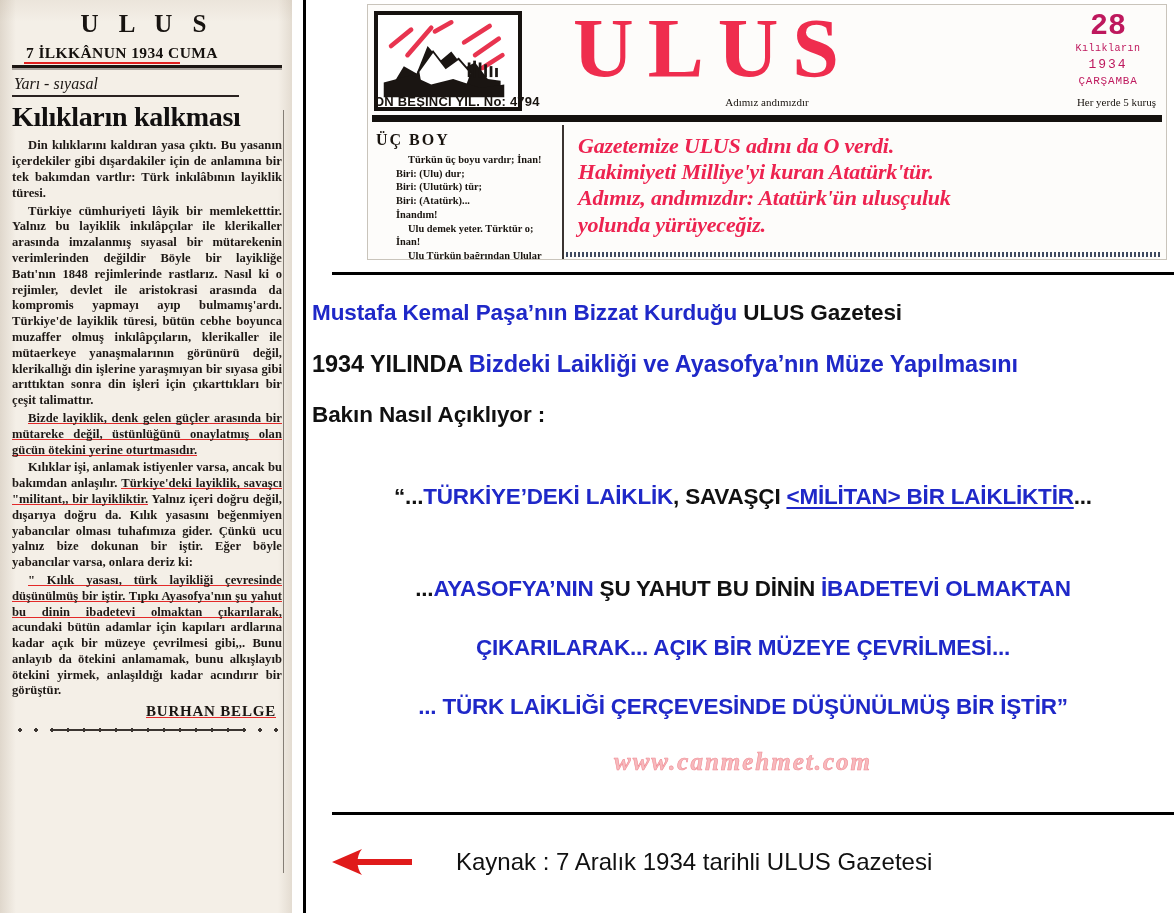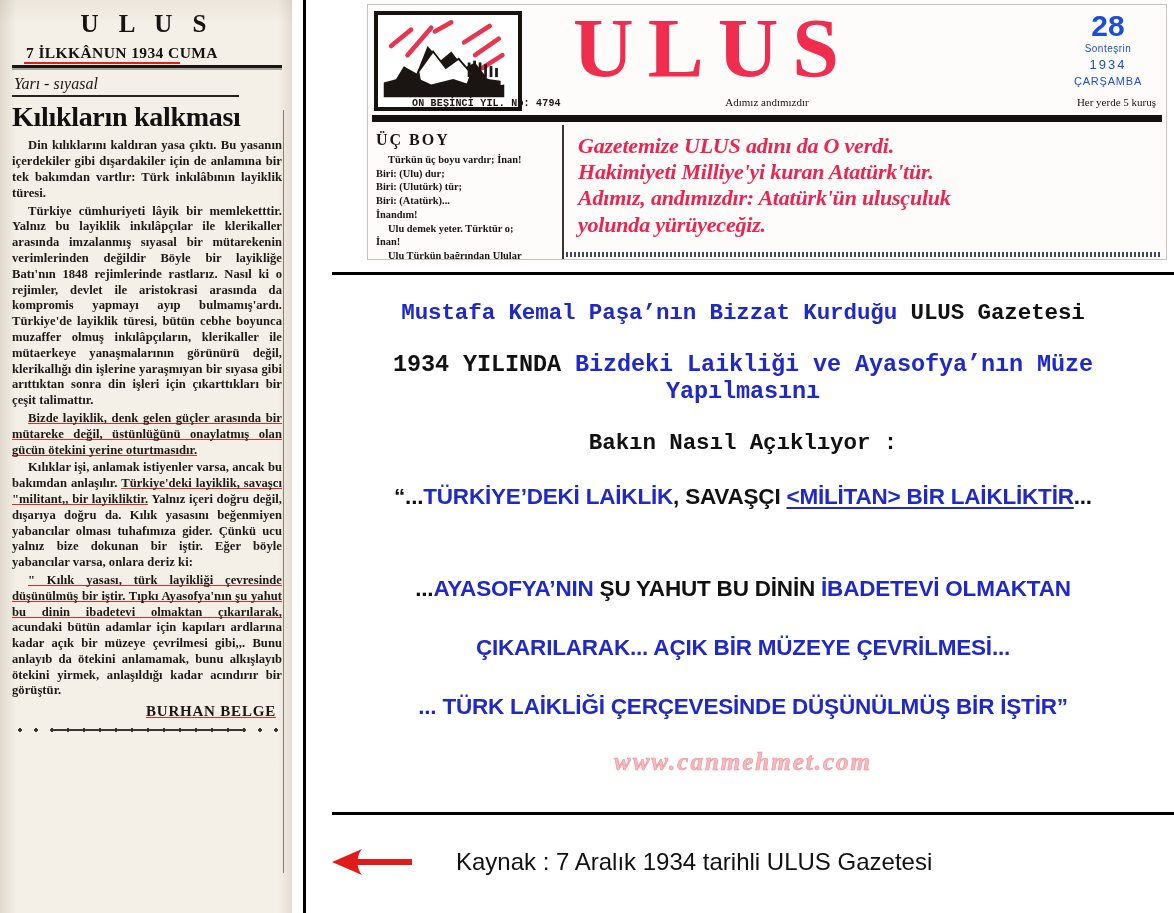--- a/index.html
+++ b/index.html
@@ -205,42 +205,41 @@
     letter-spacing: 14px;
     color: #ef2d4e;
     line-height: 1;
   }
   .mh-datebox {
     position: absolute;
     right: 10px;
     top: 6px;
     width: 96px;
     text-align: center;
-    font-family: Liberation Sans, sans-serif;
-    color: #1d4ed8;
+    font-family: Liberation Mono, monospace;
+    color: #be185d;
   }
   .mh-day {
     font-size: 30px;
     font-weight: 700;
     line-height: 1;
   }
   .mh-month { font-size: 10px; letter-spacing: .5px; margin-top: 2px; }
   .mh-year  { font-size: 13px; letter-spacing: 2px; margin-top: 3px; }
   .mh-dayname { font-size: 11px; letter-spacing: .8px; margin-top: 3px; }
 
   .mh-issue {
     position: absolute;
     left: 6px;
     bottom: 14px;
-    font-family: Liberation Mono, monospace;
-    font-weight: 700;
-    font-size: 10px;
+    font-family: Liberation Sans, sans-serif;
+    font-weight: 700;
+    font-size: 13px;
     color: #19140f;
     letter-spacing: .2px;
-    padding-left: 38px;
   }
   .mh-slogan-c {
     position: absolute;
     left: 50%;
     transform: translateX(-50%);
     bottom: 15px;
     font-family: "Liberation Serif", serif;
     font-size: 11px;
     color: #19140f;
   }
@@ -280,21 +279,21 @@
     font-size: 16px;
     font-weight: 700;
     letter-spacing: 2px;
     margin: 2px 0 4px 0;
   }
   .ucboy-lines {
     font-size: 10.4px;
     line-height: 1.32;
     font-weight: 700;
   }
-  .ucboy-lines div { white-space: nowrap; }
+  .ucboy-lines div { white-space: nowrap; margin-left: 20px; }
   .ucboy-lines .ind { padding-left: 12px; }
 
   .mh-col-right {
     flex: 1;
     padding: 8px 10px 0 14px;
     box-sizing: border-box;
     position: relative;
   }
   .mh-quote {
     font-family: "Liberation Serif", serif;
@@ -325,22 +324,21 @@
   }
   #rule-top  { top: 272px; }
   #rule-bot  { top: 812px; }
 
   
   .statement {
     position: absolute;
     left: 0;
     top: 300px;
     width: 862px;
-    text-align: center;
-    font-family: Liberation Mono, monospace;
+    font-family: Liberation Sans, sans-serif;
   }
   .st-line {
     font-size: 22.5px;
     font-weight: 700;
     color: #1d1d1d;
     margin: 0 0 24px 0;
     line-height: 1.18;
     letter-spacing: -0.1px;
   }
   .st-line.big { font-size: 23.5px; }
@@ -477,21 +475,21 @@
               <rect x="126" y="58" width="3" height="10"></rect>
             </g>
             <path d="M4 74 L34 66 L56 76 L80 70 L110 80 L136 76 L136 90 L4 90 Z" fill="#1a1512"></path>
           </svg>
         </div>
 
         <div class="mh-ulus">ULUS</div>
 
         <div class="mh-datebox">
           <div class="mh-day">28</div>
-          <div class="mh-month">Sonteşrin</div>
+          <div class="mh-month">Kılıkların</div>
           <div class="mh-year">1934</div>
           <div class="mh-dayname">ÇARŞAMBA</div>
         </div>
 
         <div class="mh-issue">ON BEŞİNCİ YIL. No: 4794</div>
         <div class="mh-slogan-c">Adımız andımızdır</div>
         <div class="mh-price">Her yerde 5 kuruş</div>
         <div class="mh-rule"></div>
       </div>
 

